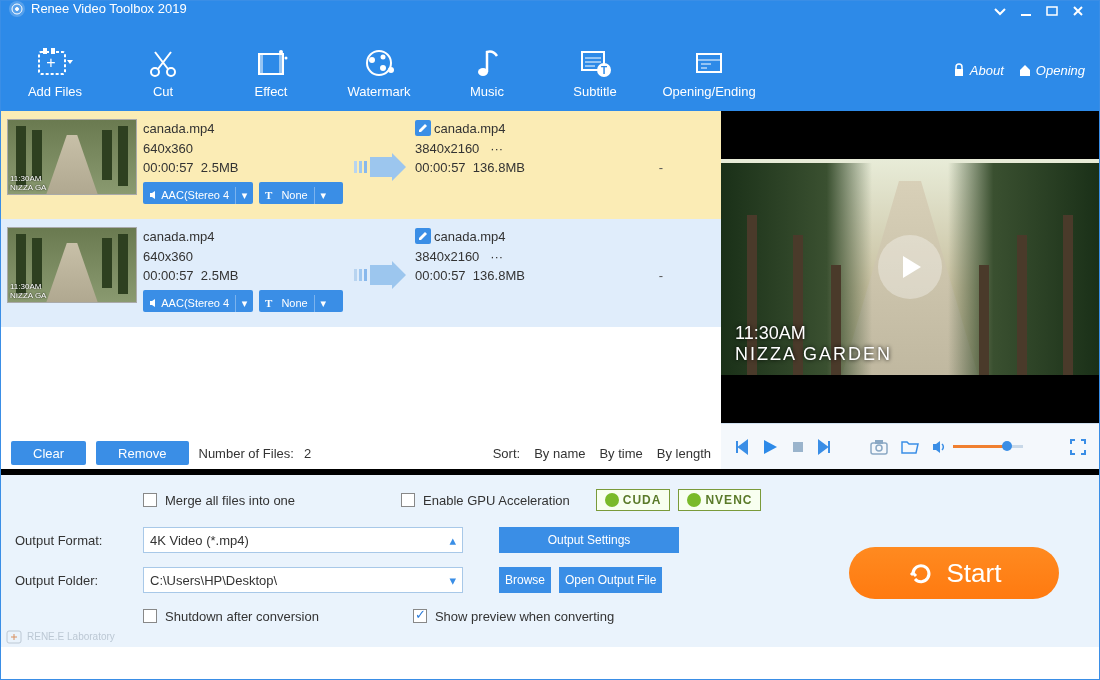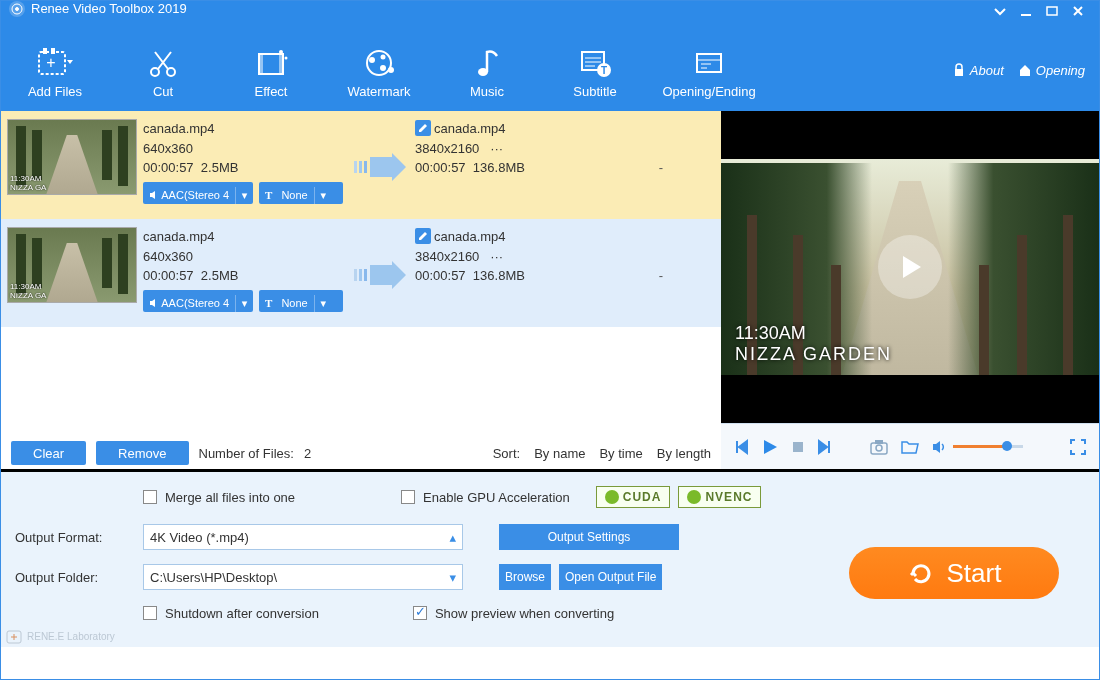--- a/index.html
+++ b/index.html
@@ -52,21 +52,21 @@
 .vol { display:flex; align-items:center; gap:6px;}
 .vol .track{width:70px;height:3px;background:#f08030;position:relative;}
 .vol .track .rest{position:absolute;right:0;top:0;bottom:0;width:20%;background:#c8d8e8;}
 .vol .thumb2{width:10px;height:10px;border-radius:50%;background:#3a8ee6;position:absolute;right:16%;top:-4px;}
 
 .listfooter{height:32px;background:#fff;display:flex;align-items:center;gap:10px;padding:0 10px;font-size:13px;color:#333;}
 .btn-sm{height:24px;padding:0 22px;background:#3a8ee6;color:#fff;border:none;border-radius:2px;font-size:13px;cursor:pointer;}
 .sortarea{margin-left:auto;display:flex;gap:14px;align-items:center;}
 .sortlink{cursor:pointer;color:#333;}
 
-.bottom{height:178px;background:#eaf3fc;border-top:3px solid #000000;padding:10px 14px 6px 14px;position:relative;font-size:13px;color:#333;}
+.bottom{height:178px;background:#eaf3fc;border-top:6px solid #000000;padding:10px 14px 6px 14px;position:relative;font-size:13px;color:#333;}
 .optrow{display:flex;align-items:center;height:30px;gap:8px;}
 .optrow .lbl{width:120px;}
 .chk{width:14px;height:14px;border:1px solid #888;background:#fff;display:inline-block;vertical-align:middle;cursor:pointer;position:relative;}
 .chk.checked::after{content:"✓";position:absolute;left:1px;top:-3px;color:#2a7ad8;font-size:13px;}
 .combo{width:320px;height:26px;border:1px solid #a8c8e8;background:#fff;display:flex;align-items:center;padding:0 6px;cursor:pointer;}
 .combo .caret{margin-left:auto;color:#3a8ee6;}
 .btn-md{height:26px;background:#3a8ee6;color:#fff;border:none;padding:0 6px;font-size:12px;cursor:pointer;}
 .gpubadge{display:inline-flex;align-items:center;gap:4px;height:22px;border:1px solid #7a9a3a;background:#f8fff0;padding:0 8px;font-weight:bold;font-size:12px;color:#5a7a2a;letter-spacing:1px;}
 .gpubadge .dot{width:14px;height:14px;border-radius:50%;background:#7aba2a;}
 .startbtn{position:absolute;right:40px;bottom:48px;width:210px;height:52px;border-radius:26px;background:linear-gradient(#ff8a20,#ff7a10);color:#fff;font-size:26px;display:flex;align-items:center;justify-content:center;gap:12px;cursor:pointer;}

